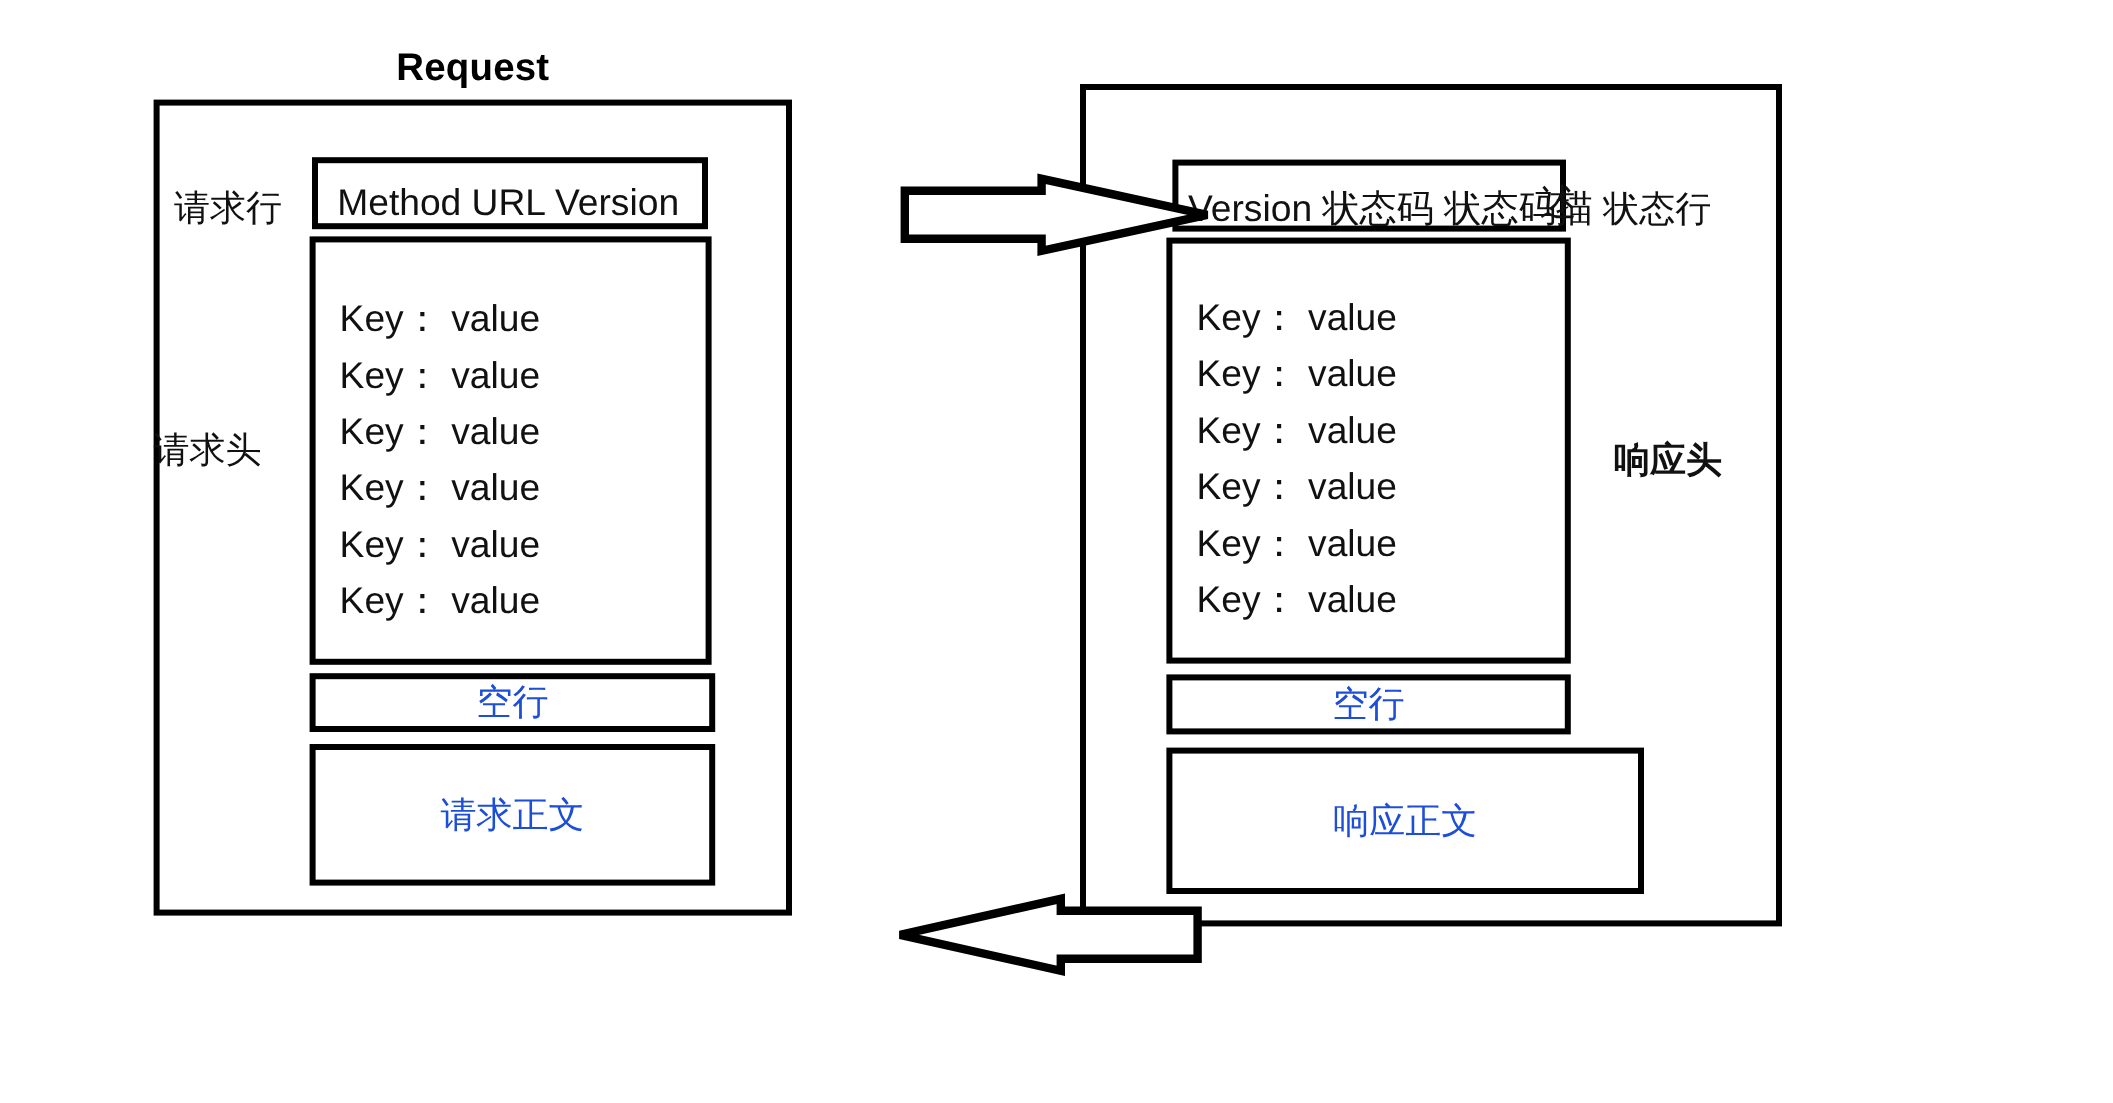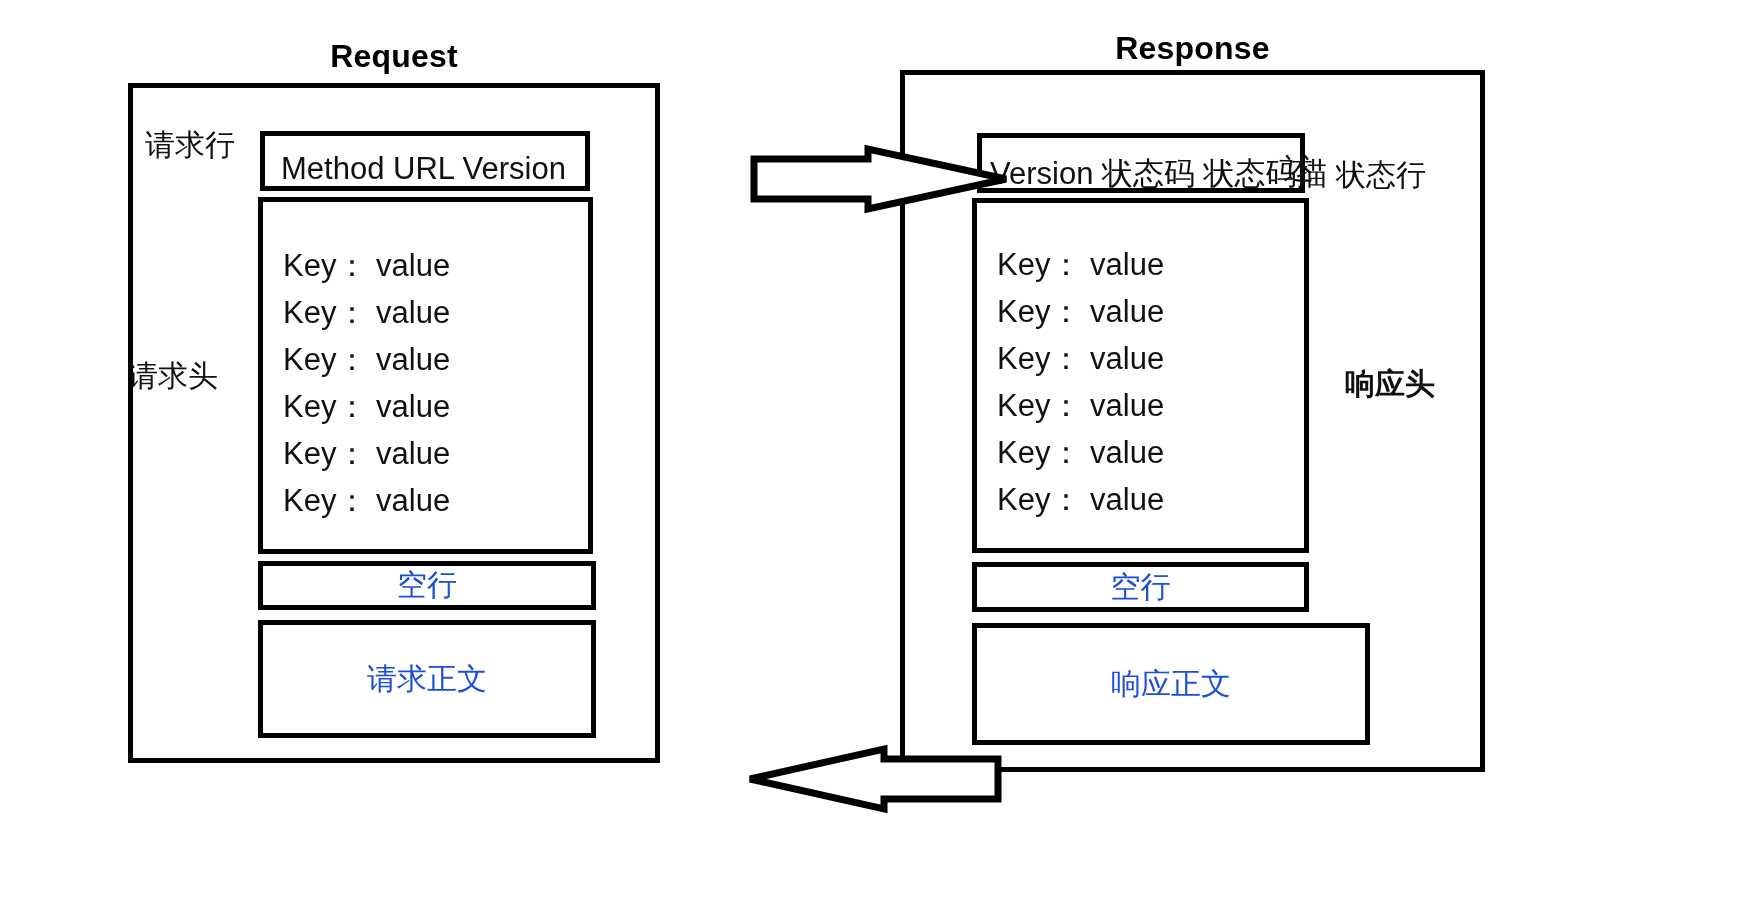--- a/index.html
+++ b/index.html
@@ -116,25 +116,24 @@
     stroke-linejoin: miter;
   }
 </style>
 </head>
 <body>
 
 <div class="stage">
 
   <div class="panel-title" id="title-request">Request</div>
 
-  <div class="panel-title" id="title-response">Response</div>
 
   <div class="panel-outer" id="panel-request"></div>
 
-  <div class="side-label" style="left:145px; top:130px;">请求行</div>
+  <div class="side-label" style="left:145px; top:159px;">请求行</div>
 
   <div class="inner-box" style="left:240px; top:131px; width:330px; height:60px;">
     <div class="box-text" style="left:16px; top:17px;">Method  URL Version</div>
   </div>
 
   <div class="side-label" style="left:128px; top:361px;">请求头</div>
 
   <div class="inner-box" style="left:238px; top:197px; width:335px; height:357px;">
     <div class="kv-list" style="left:20px; top:40px;">
       <div class="kv-line">Key： value</div>

